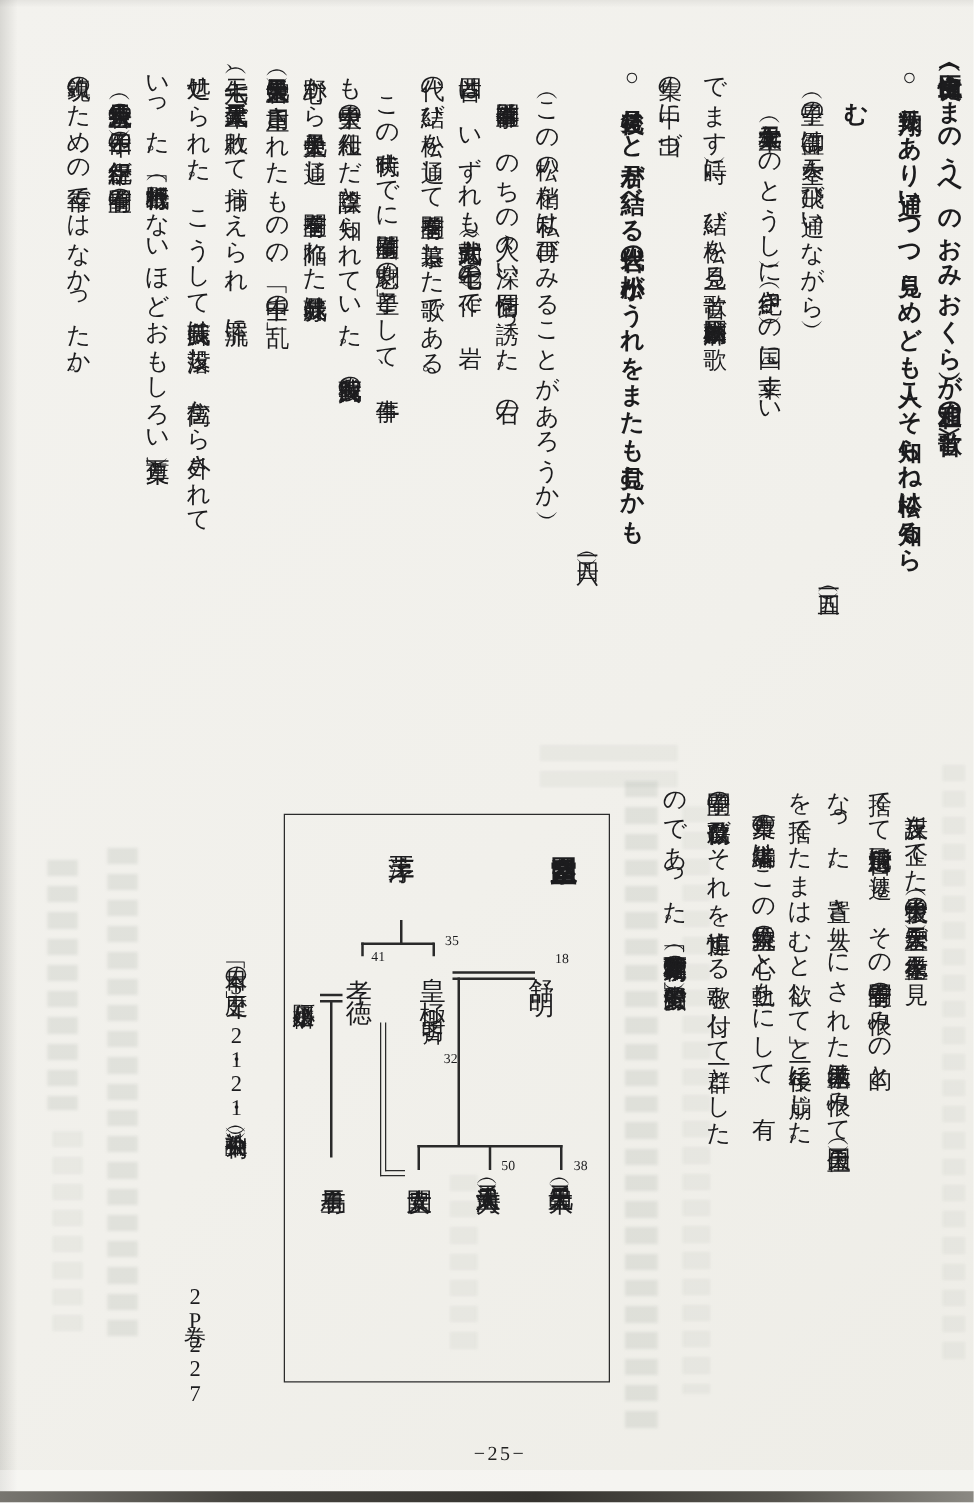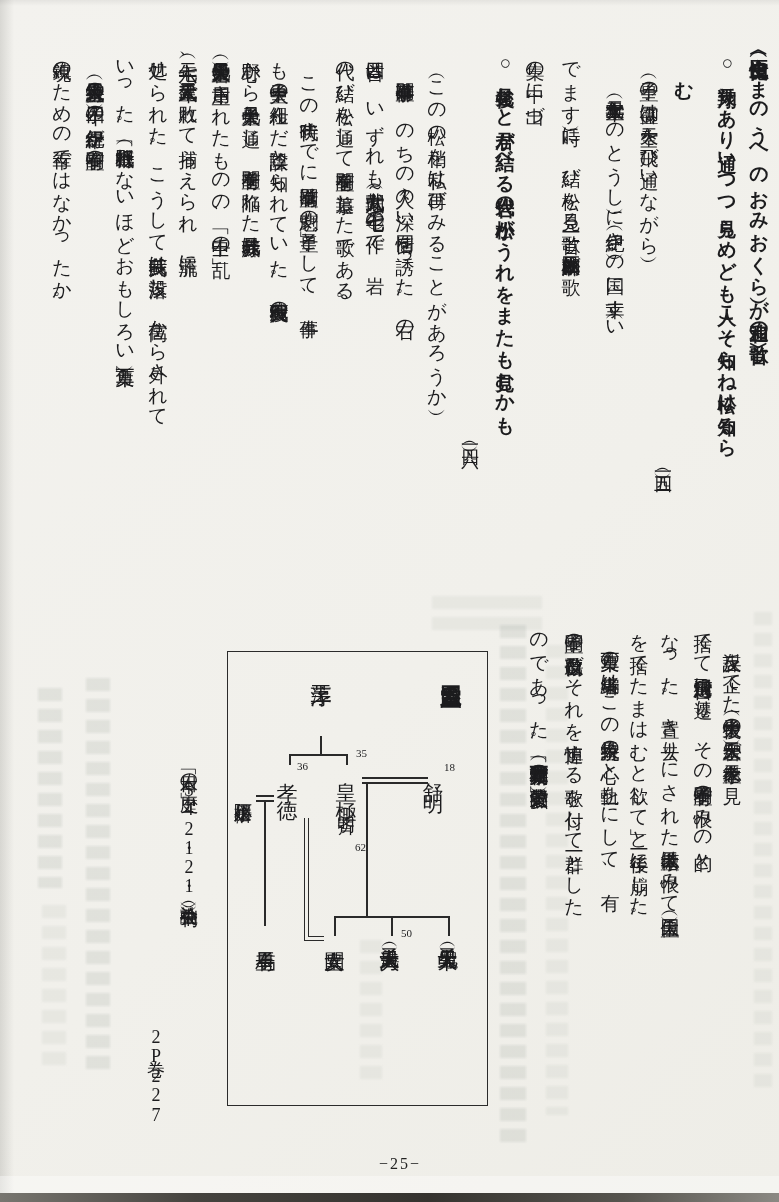--- a/index.html
+++ b/index.html
@@ -110,25 +110,25 @@
 
     <div class="vcol bold" style="left:212px;top:17px;font-size:21px;">皇室系図</div>
 
     <div class="vcol" style="left:82px;top:16px;font-size:21px;">茅淳王</div>
     <div class="gline" style="left:92px;top:84px;width:1.5px;height:19px;"></div>
     <div class="gline" style="left:61px;top:102px;width:58px;height:1.5px;"></div>
     <div class="gline" style="left:61px;top:102px;width:1.5px;height:11px;"></div>
     <div class="gline" style="left:118px;top:102px;width:1.5px;height:11px;"></div>
 
     <div class="vcol" style="left:48px;top:114px;font-size:21px;"><span class="ls18">孝徳</span></div>
-    <span class="gsup" style="left:69px;top:109px;">36</span>
+    <span class="gsup" style="left:69px;top:109px;">41</span>
 
     <div class="vcol" style="left:107px;top:114px;font-size:21px;"><span class="ls18">皇極</span><span class="alias">（斉明）</span></div>
     <span class="gsup" style="left:128px;top:96px;">35</span>
-    <span class="gsup" style="left:127px;top:190px;">62</span>
+    <span class="gsup" style="left:127px;top:190px;">32</span>
 
     <div class="vcol" style="left:194px;top:114px;font-size:21px;"><span class="ls12">舒明</span></div>
     <span class="gsup" style="left:216px;top:110px;">18</span>
 
     <div class="gline" style="left:134px;top:125px;width:66px;height:1.5px;"></div>
     <div class="gline" style="left:134px;top:130px;width:66px;height:1.5px;"></div>
     <div class="gline" style="left:138px;top:130px;width:1.5px;height:134px;"></div>
 
     <div class="gline" style="left:106px;top:264px;width:116px;height:1.5px;"></div>
     <div class="gline" style="left:106px;top:264px;width:1.5px;height:20px;"></div>
@@ -141,20 +141,20 @@
     <div class="gline" style="left:36px;top:148px;width:1.5px;height:126px;"></div>
 
     <div class="bracket" style="left:76px;top:166px;width:19px;height:122px;"></div>
     <div class="bracket" style="left:80px;top:166px;width:15px;height:118px;"></div>
 
     <div class="vcol" style="left:28px;top:284px;font-size:20px;">有馬皇子</div>
     <div class="vcol ls1" style="left:97px;top:284px;font-size:20px;">間人皇女</div>
     <div class="vcol" style="left:152px;top:284px;font-size:20px;"><span class="lsn1">大海人皇子</span><span class="alias">（天武）</span></div>
     <span class="gsup" style="left:173px;top:276px;">50</span>
     <div class="vcol" style="left:210px;top:284px;font-size:20px;"><span class="lsn1">中大兄皇子</span><span class="alias">（天智）</span></div>
-    <span class="gsup" style="left:219px;top:276px;margin-top:32px;">38</span>
+    <span class="gsup" style="left:231px;top:276px;">38</span>
   </div>
 
   <div id="pagenum">−25−</div>
 
   <div id="band-white"></div>
   <div id="edge-bottom"></div>
 </div>
 
 </body></html>

